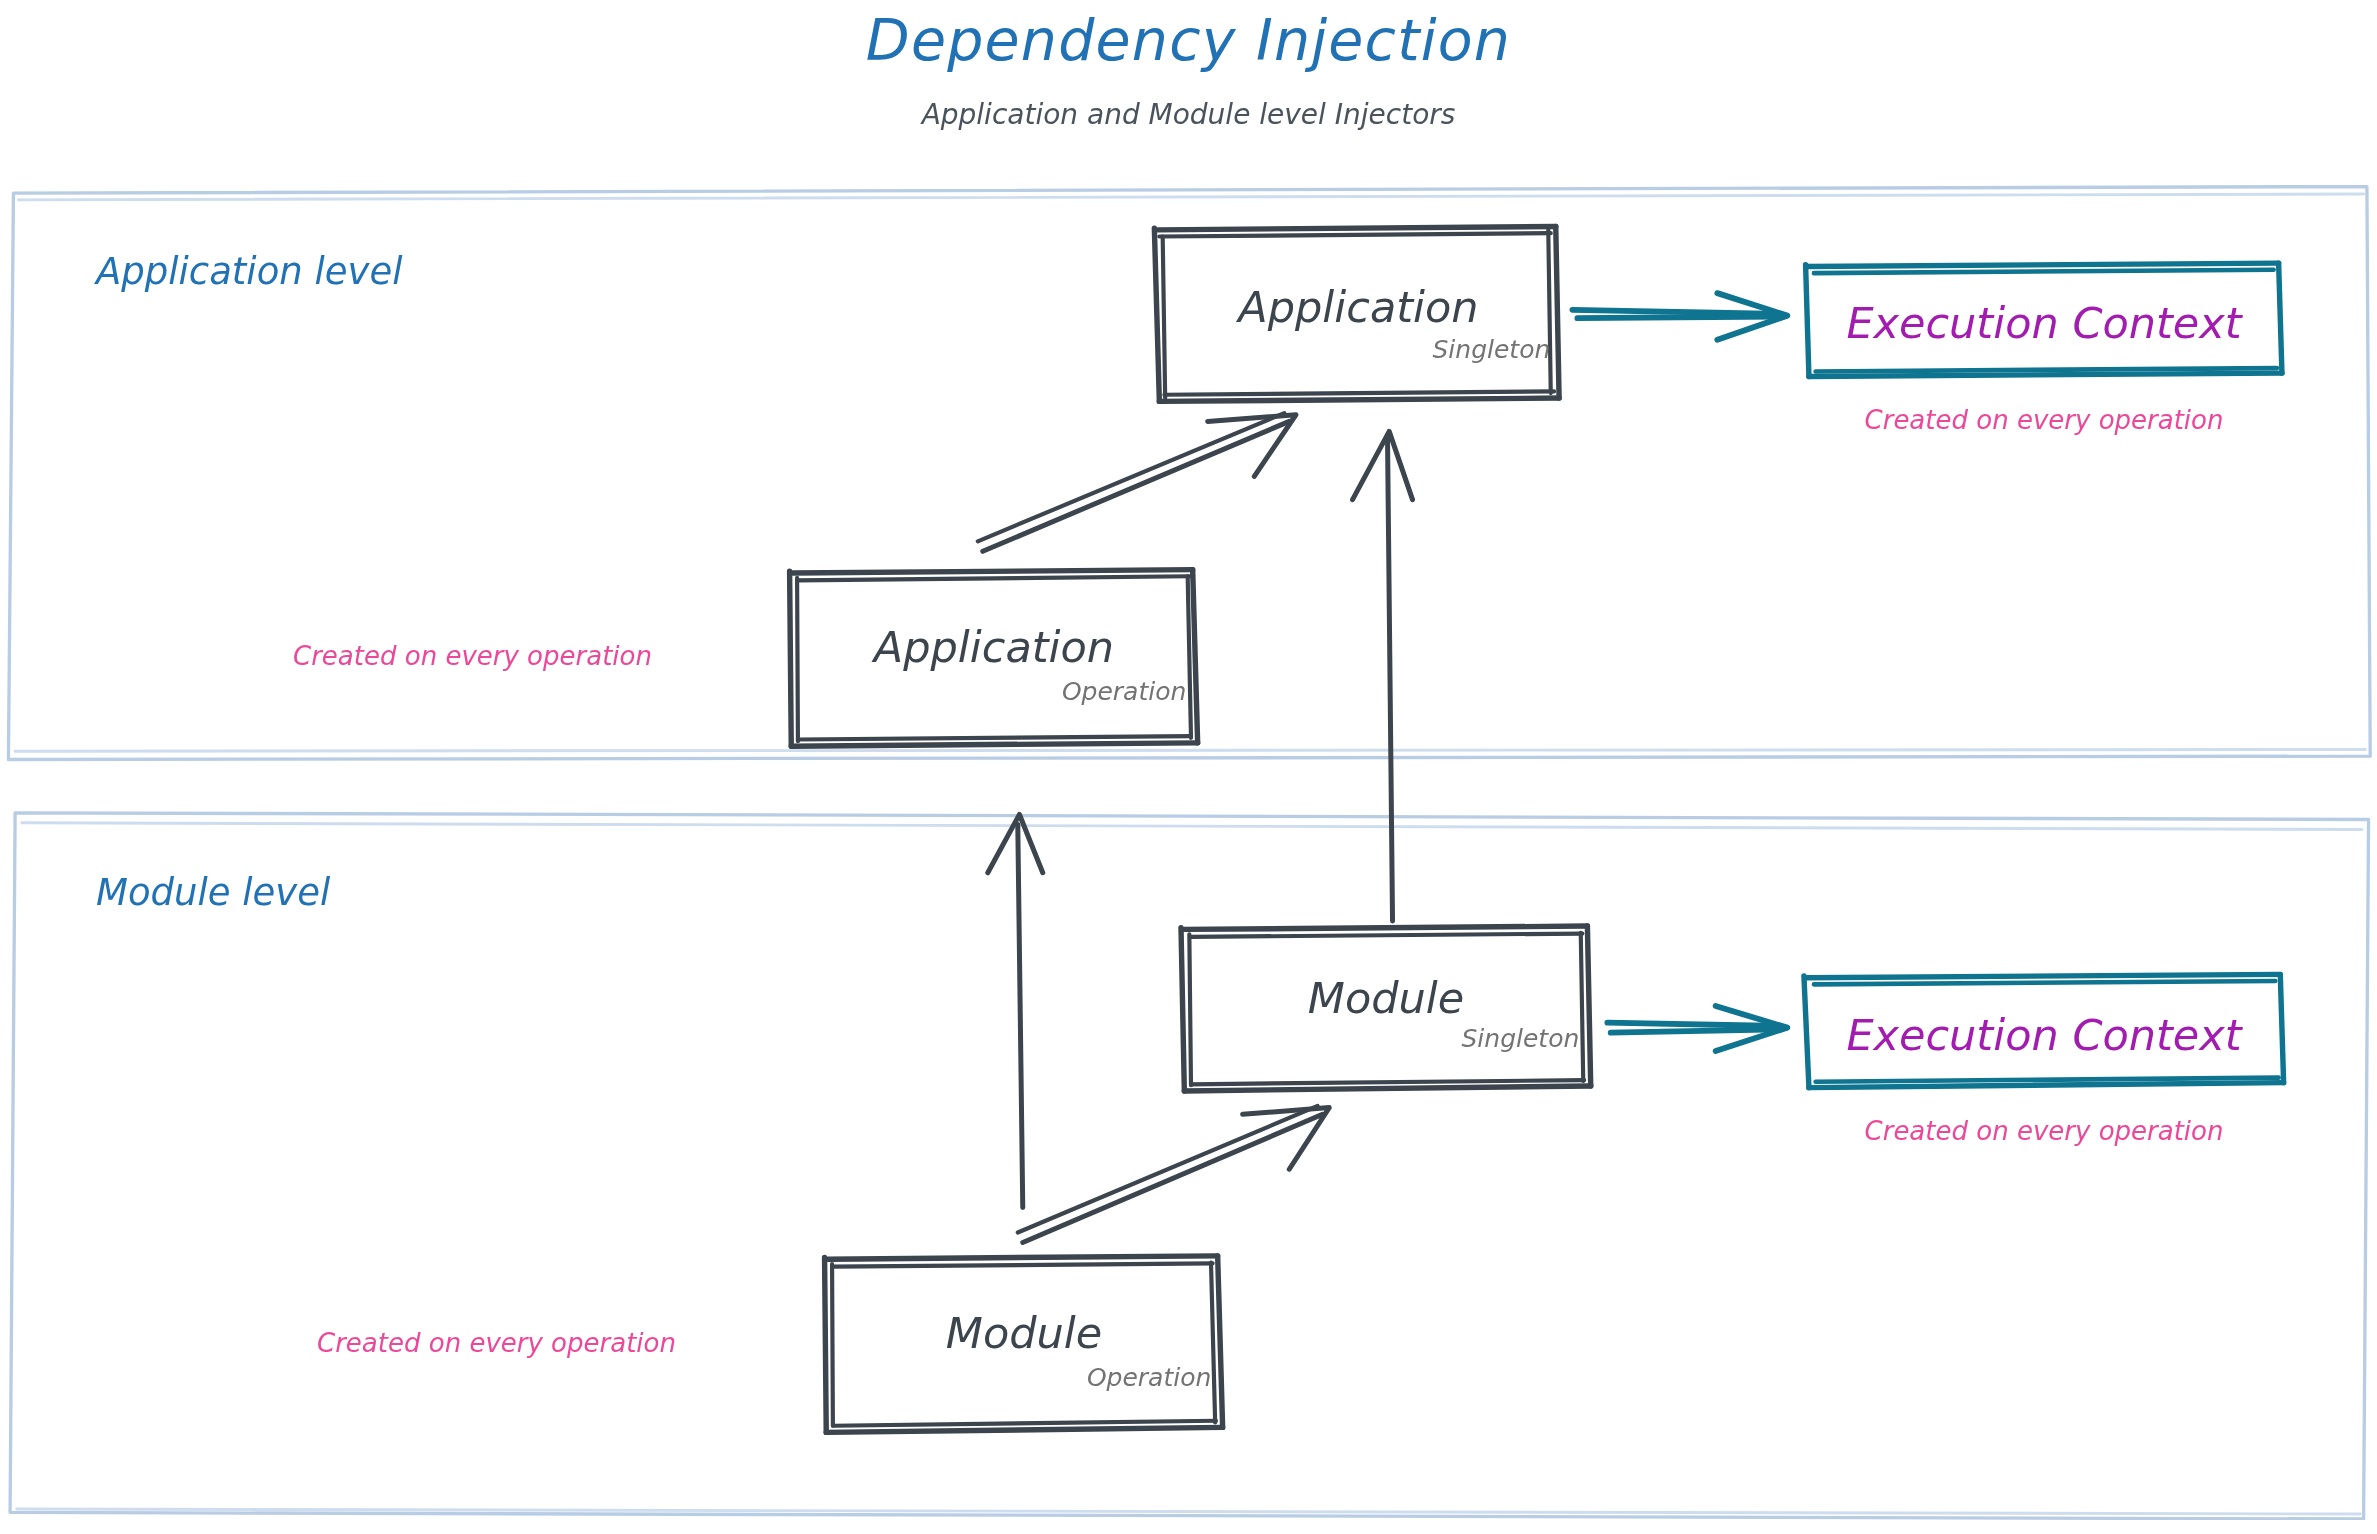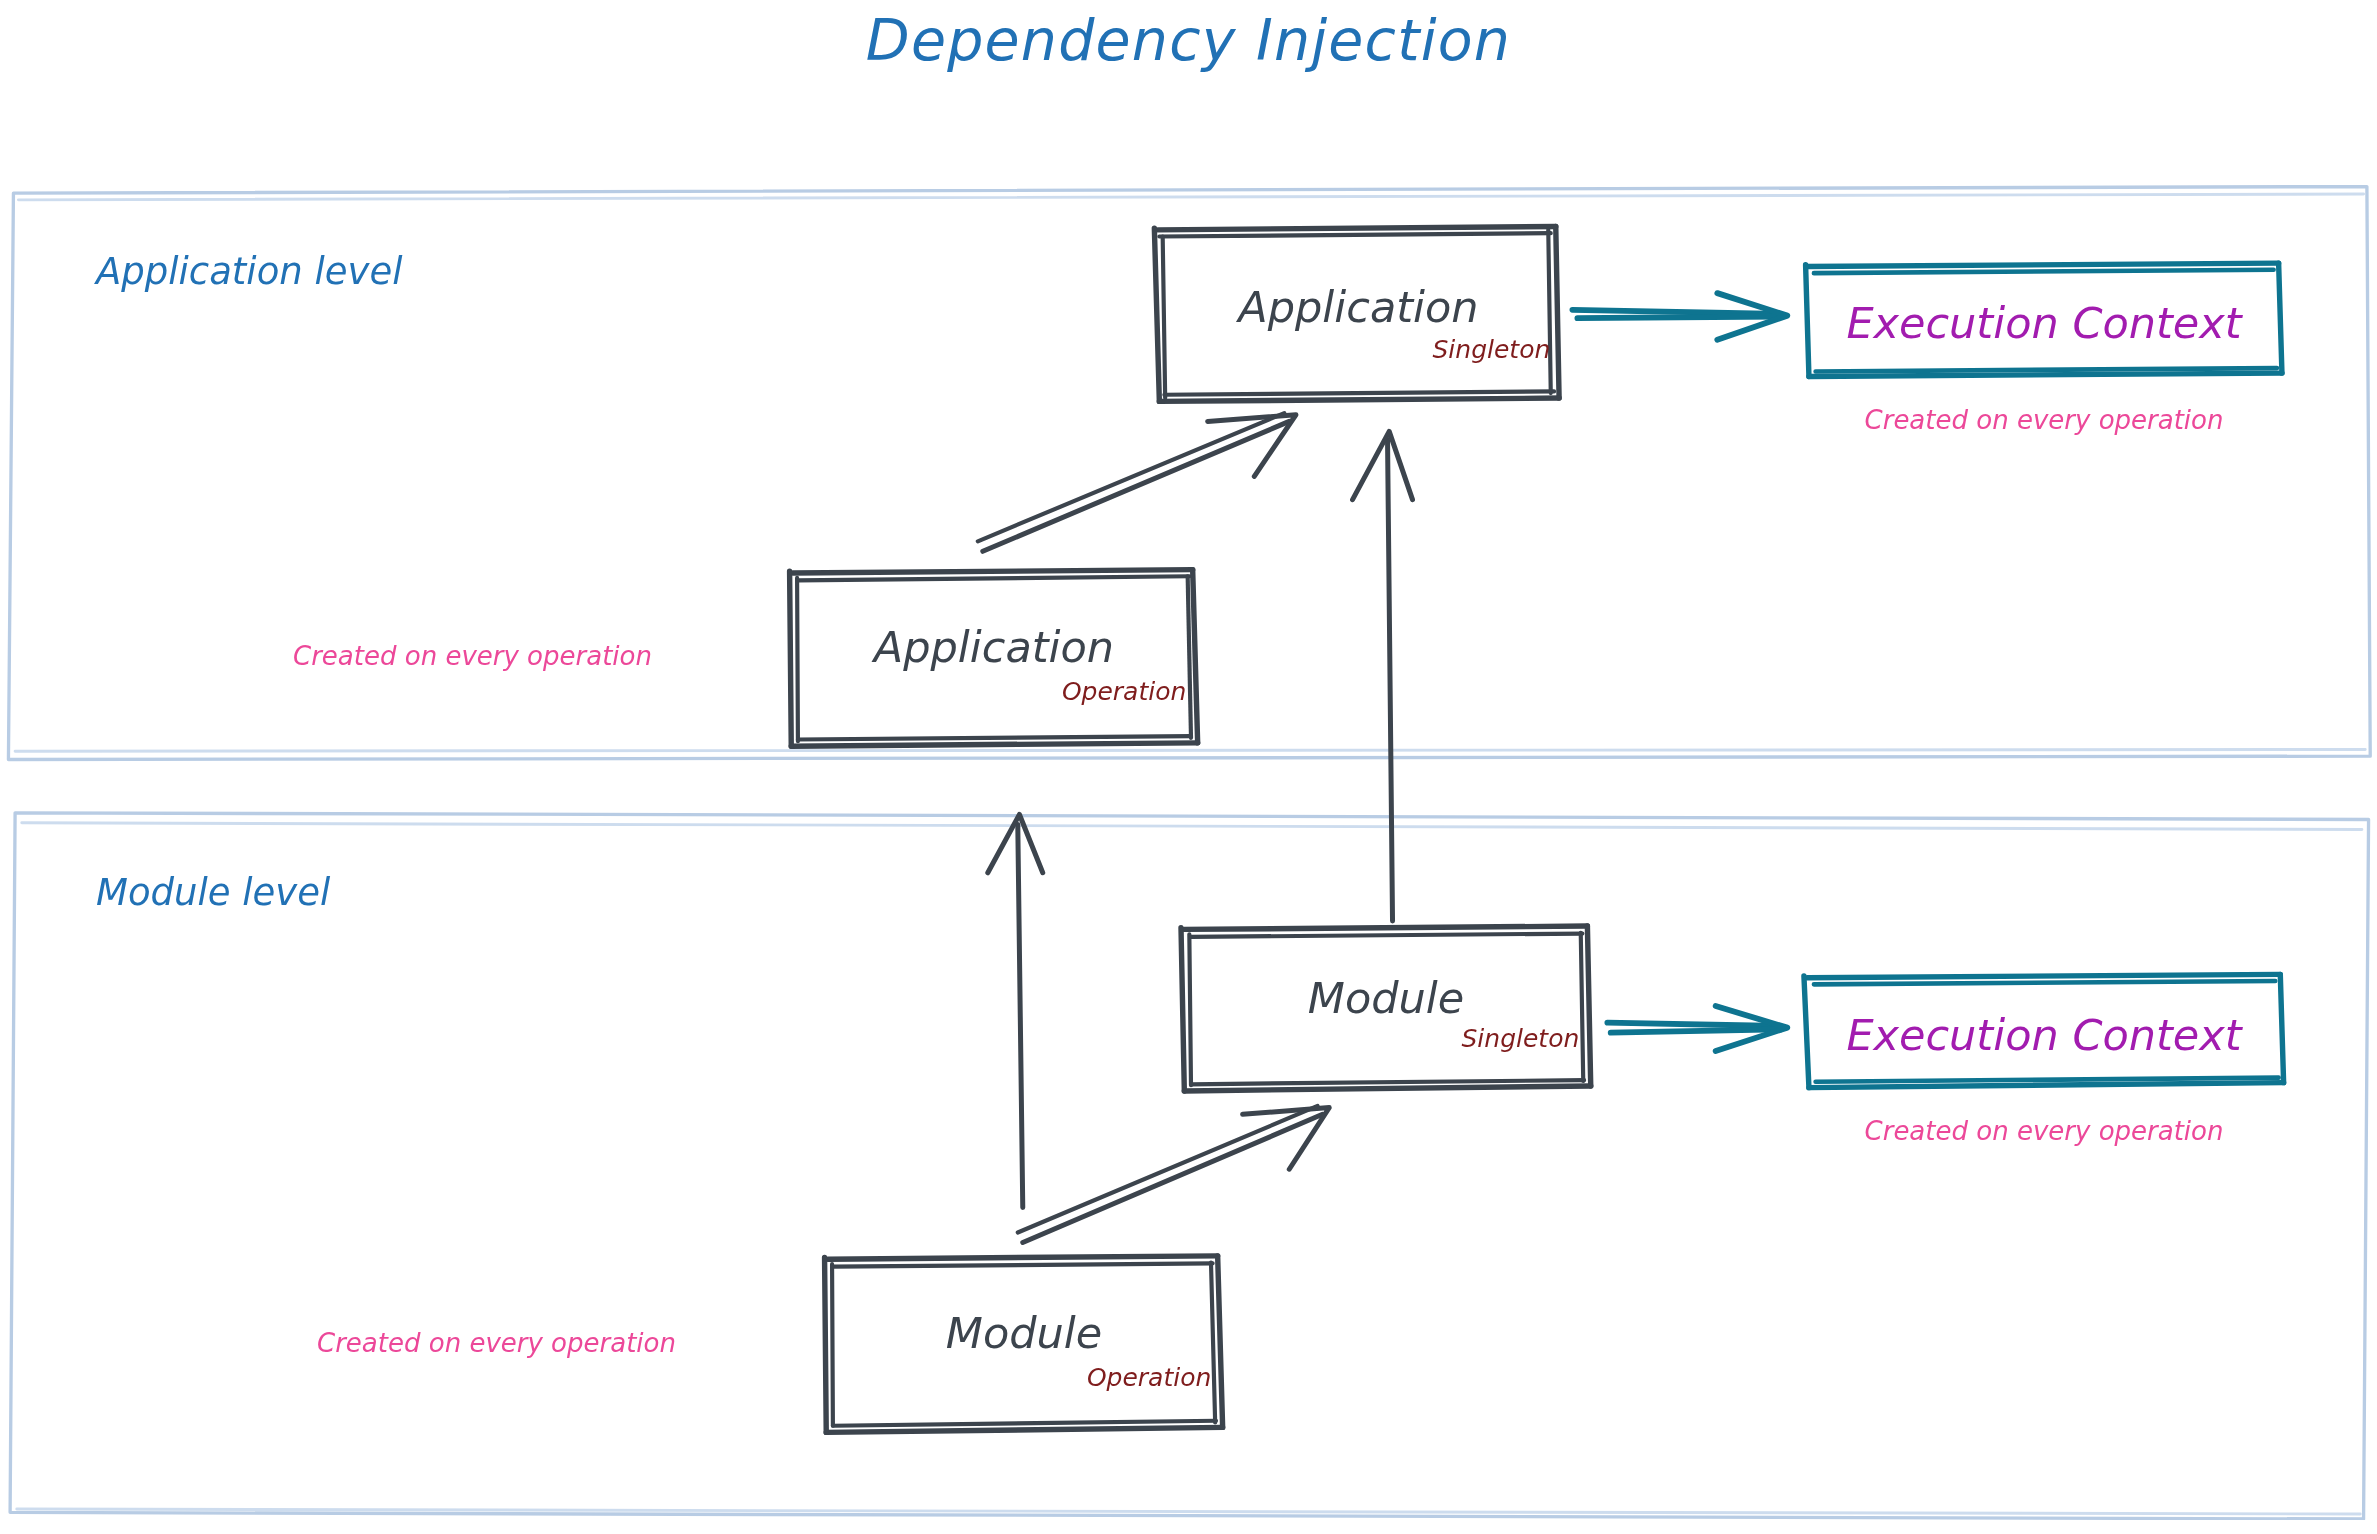--- a/index.html
+++ b/index.html
@@ -73,21 +73,21 @@
     font-style: italic;
     color: #3c444d;
     white-space: nowrap;
   }
   .node .node-scope {
     position: absolute;
     right: 11.7px;
     font-family: "DejaVu Sans", sans-serif;
     font-size: 25px;
     font-style: italic;
-    color: #7f1d1d;
+    color: #737373;
     white-space: nowrap;
   }
   .node.teal .node-title {
     color: #a21caf;
     font-size: 43px;
   }
 
   .caption {
     position: absolute;
     font-family: "DejaVu Sans", sans-serif;
@@ -224,20 +224,21 @@
     </g>
 
     <g>
       <path class="arrowGray" d="M1228 1450 L1222 990"></path>
       <path class="arrowGray" d="M1186 1048 L1224 978 L1252 1048"></path>
     </g>
   </svg>
 
   <div class="title">Dependency Injection</div>
 
+  <div class="subtitle">Application and Module level Injectors</div>
 
   <div class="zone-label" style="left:52px; top:250px;">Application level</div>
 
   <div class="zone-label" style="left:52px; top:871px;">Module level</div>
 
   <div class="node" style="left:1155px; top:227px; width:407px; height:177px;">
     <div class="node-title" style="top:55px;">Application</div>
     <div class="node-scope" style="top:108px;">Singleton</div>
   </div>
 

